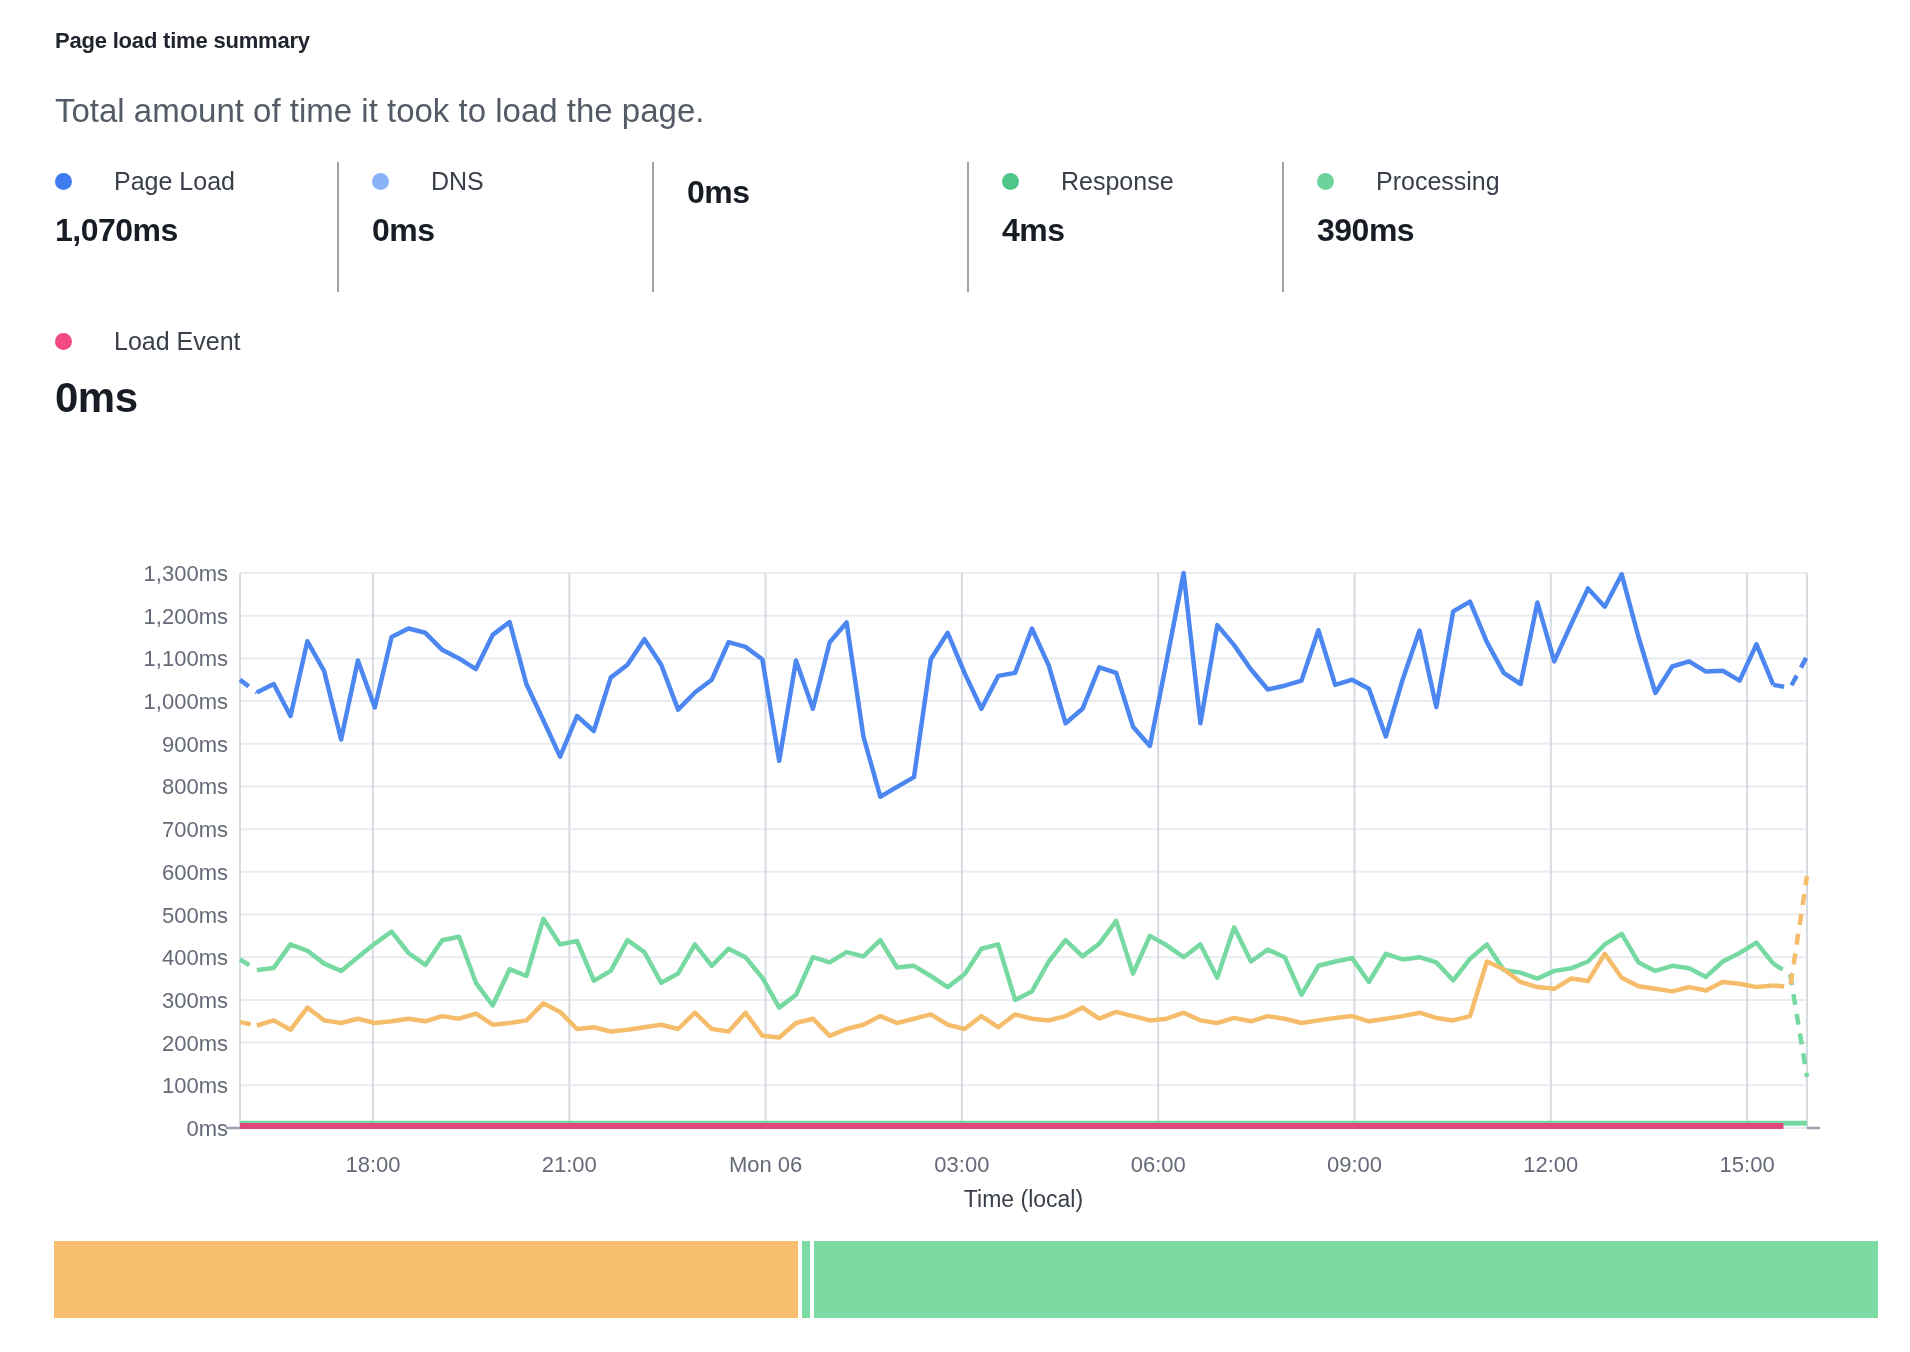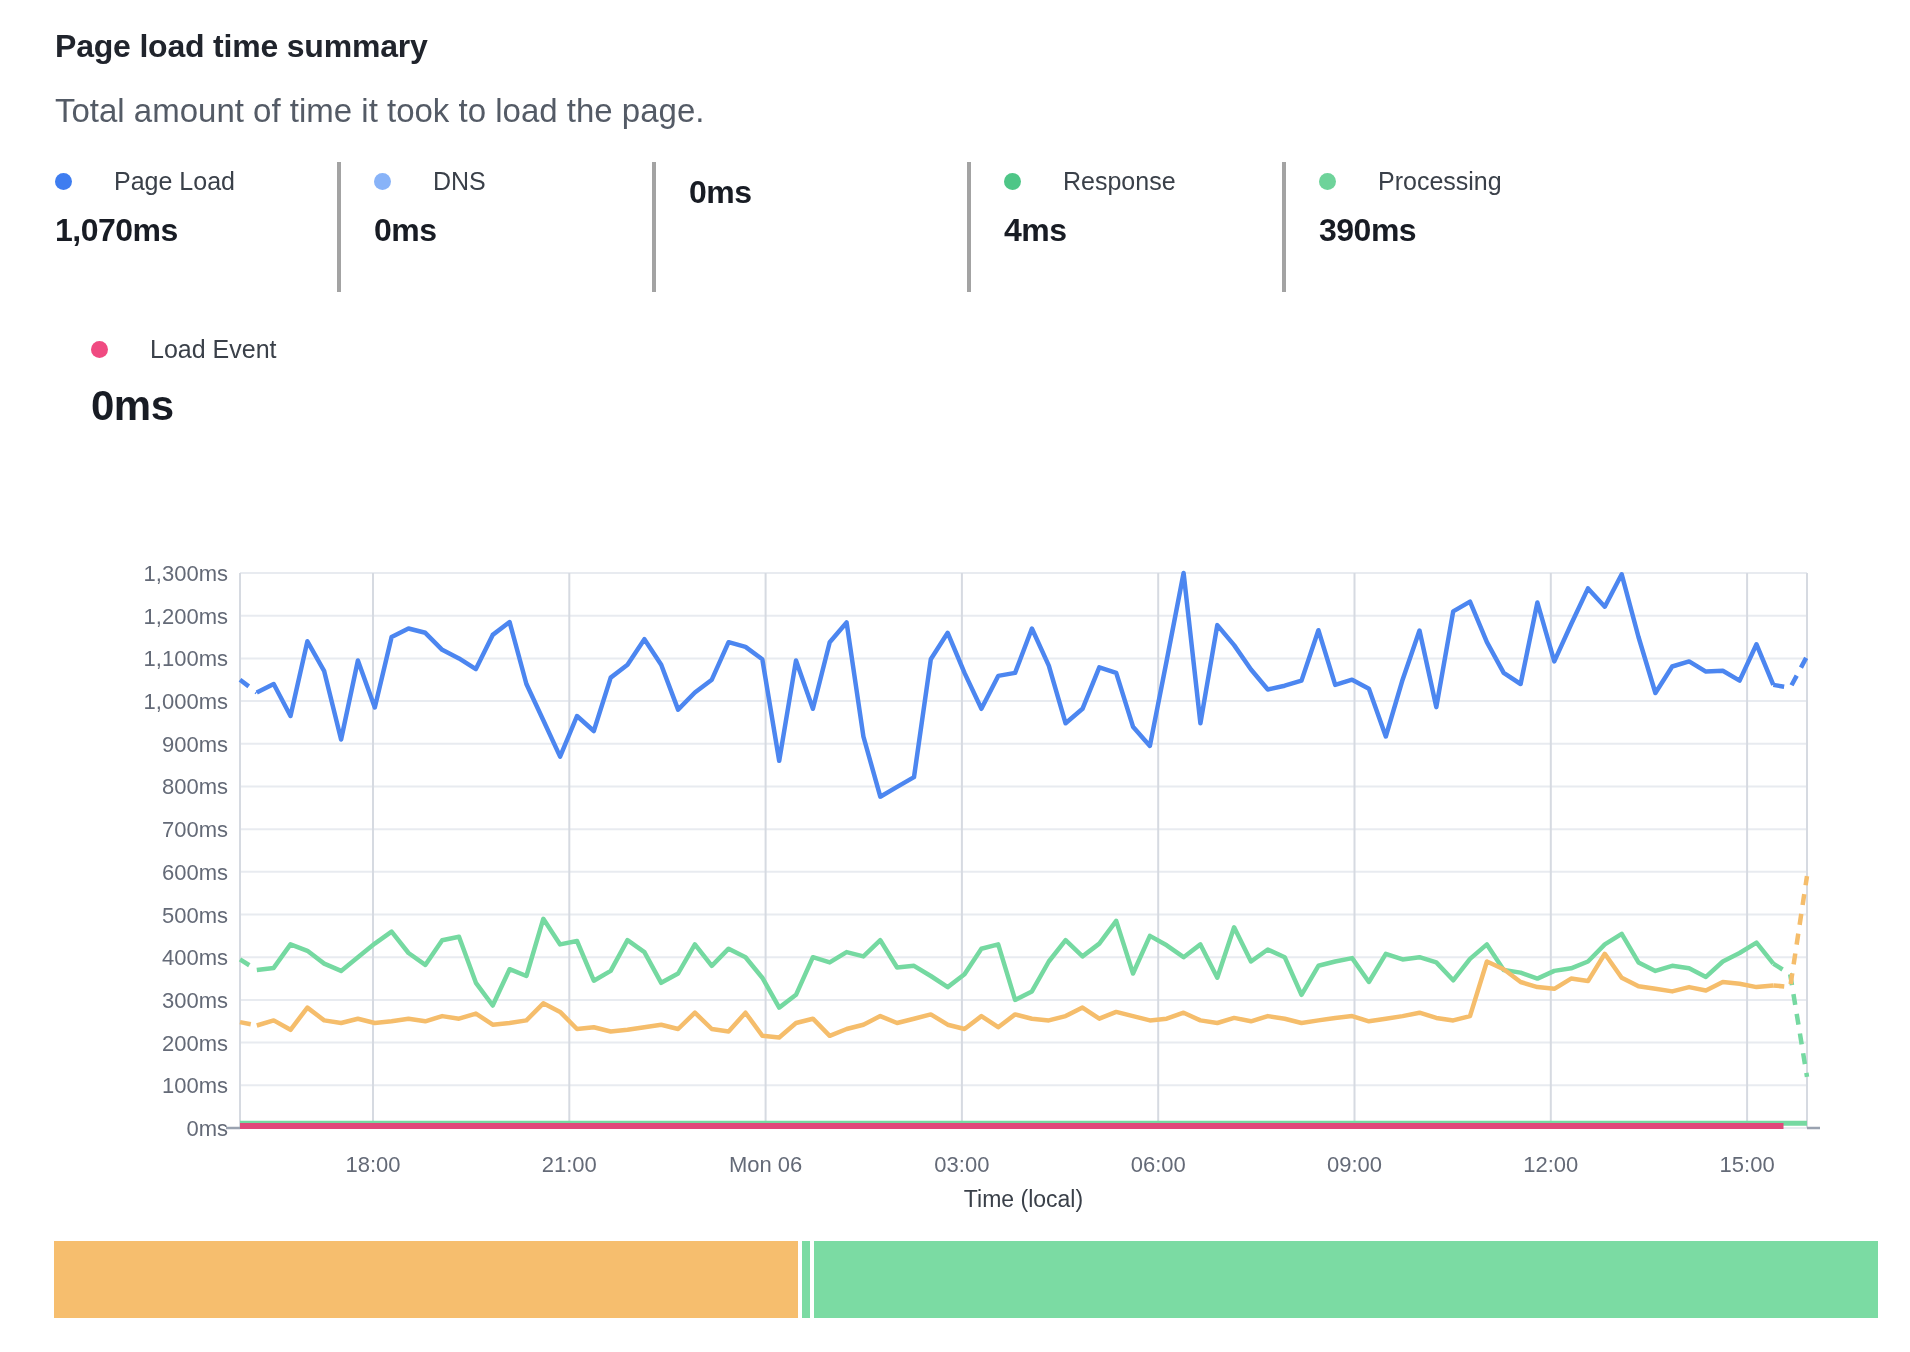--- a/index.html
+++ b/index.html
@@ -1,27 +1,27 @@
 <!DOCTYPE html>
 <html><head>
 <meta charset="utf-8">
 <style>
   html,body{margin:0;padding:0;background:#fff;}
   #page{position:relative;width:1910px;height:1352px;background:#fff;overflow:hidden;
         font-family:"Liberation Sans", sans-serif;}
-  .title{position:absolute;left:55px;top:28px;font-size:32px;font-weight:700;color:#20242c;letter-spacing:-0.2px;}
+  .title{position:absolute;left:55px;top:28px;font-size:22px;font-weight:700;color:#20242c;letter-spacing:-0.2px;}
   .subtitle{position:absolute;left:55px;top:92px;font-size:33px;font-weight:400;color:#545b66;}
   .stats-row{position:absolute;left:22px;top:162px;display:flex;}
   .stat-col{width:315px;height:130px;padding-left:33px;box-sizing:border-box;}
-  .stat-col.bordered{border-left:4px solid #a3a3a3;}
+  .stat-col.bordered{border-left:2px solid #a3a3a3;}
   .stat-legend{display:flex;align-items:center;height:38px;cursor:default;gap:28px;}
   .dot{width:17px;height:17px;border-radius:50%;flex:0 0 auto;margin-right:14px;}
   .stat-label{font-size:25px;color:#3a4049;}
   .stat-value{margin-top:12px;font-size:32px;font-weight:700;color:#181c24;letter-spacing:-0.5px;}
-  .loadevent-block{position:absolute;left:55px;top:330px;margin-left:36px;}
+  .loadevent-block{position:absolute;left:55px;top:322px;}
   .loadevent-block .stat-value{margin-top:14px;font-size:42px;}
   #chart-svg{position:absolute;left:0;top:540px;}
   .footer-bar{position:absolute;left:54px;top:1241px;width:1824px;height:77px;display:flex;}
   .footer-seg{height:100%;}
   .footer-seg + .footer-seg{margin-left:4px;}
 </style>
 </head>
 <body>
 
 <div id="page">

